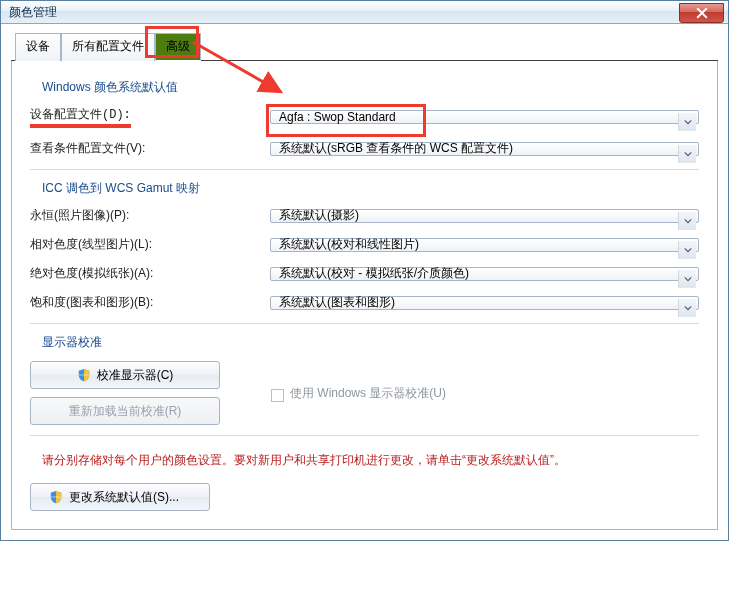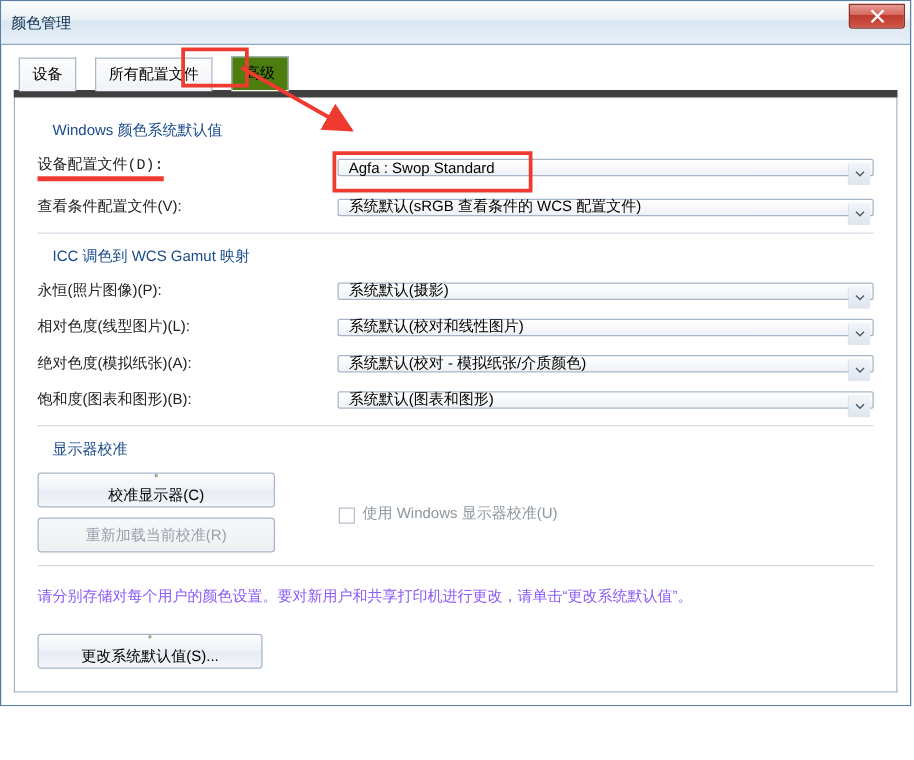--- a/index.html
+++ b/index.html
@@ -1,44 +1,44 @@
 <!DOCTYPE html>
 <html><head>
 <meta charset="utf-8">
 <style>
   * { box-sizing: border-box; font-family: "Microsoft YaHei", "Segoe UI", Tahoma, sans-serif; font-size: 12px; }
   body { margin: 0; padding:0; background:#fff; width:731px; }
   .window { border:1px solid #5a7fa0; width:729px; background:#fff; }
-  .titlebar { height:35px; background:linear-gradient(#fdfefe,#e8f0f7 45%,#d8e6f2 46%,#e8f0f7); display:flex; align-items:center; padding:0 0 0 8px; position:relative; border-bottom:1px solid #8ba7c4;}
+  .titlebar { height:23px; background:linear-gradient(#fdfefe,#e8f0f7 45%,#d8e6f2 46%,#e8f0f7); display:flex; align-items:center; padding:0 0 0 8px; position:relative; border-bottom:1px solid #8ba7c4;}
   .titlebar-text { color:#0b2a4a; }
   .close-btn { position:absolute; right:4px; top:2px; width:45px; height:20px; background:linear-gradient(#e49a92,#d6675c 45%,#c03b2f 46%,#d05548); border:1px solid #8a3028; border-radius:0 0 3px 3px; display:flex; align-items:center; justify-content:center; color:#fff; font-weight:bold;}
   .close-btn svg { width:12px; height:12px; }
   .body { padding:8px 10px 10px 10px; position:relative; }
-  .tabs { display:flex; align-items:flex-end; border-bottom:6px solid #404040; padding-left:4px; position:relative;gap:15px;}
+  .tabs { display:flex; border-bottom:1px solid #404040; padding-left:4px; position:relative;}
   .tab { padding:4px 10px 5px 10px; border:1px solid #a9b8c8; border-bottom:none; background:linear-gradient(#fdfdfd,#f0f3f7); margin-right:0px; position:relative; top:1px; cursor:pointer;}
   .tab.active { background:#4d7c0f; border-bottom:1px solid #fff; }
   .tab-highlight-box { position:absolute; border:3px solid #ef3b2f; pointer-events:none; }
   .content { border:1px solid #a9b8c8; border-top:none; padding:12px 18px 18px 18px; }
   .group-title { color:#1a4b8c; margin:6px 0 10px 12px; }
   .group-sep { border:0; border-top:1px solid #d6dce4; margin:0 0 10px 0; }
   .row { display:flex; align-items:center; margin-bottom:12px; }
   .row-label { width:240px; color:#222; }
   .underline-red { border-bottom:4px solid #ef3b2f; padding-bottom:1px; display:inline-block;font-family:Liberation Mono, monospace;}
   .dropdown { flex:1; height:14px; border:1px solid #a7b5c6; border-radius:2px; background:linear-gradient(#ffffff,#eef2f6); display:flex; align-items:center; padding:0 24px 0 8px; position:relative; cursor:pointer;}
   .dropdown .dd-arrow { position:absolute; right:2px; top:2px; width:18px; height:18px; display:flex; align-items:center; justify-content:center; background:linear-gradient(#f2f5f9,#dfe6ee); border-left:1px solid #cfd7e1; border-radius:1px;}
   .dd-arrow svg { width:8px; height:8px; }
   .dropdown-highlight { position:absolute; border:3px solid #ef3b2f; pointer-events:none; }
   .subgroup { margin-left:0; }
   .display-calib-row { display:flex; gap:30px; align-items:center; margin:6px 0 10px 0;}
-  .btn { height:28px; padding:0 18px; border:1px solid #a7b5c6; border-radius:3px; background:linear-gradient(#fdfdfe,#eef2f7 48%,#e6ecf3 52%,#f3f6fa); display:inline-flex; align-items:center; gap:6px; cursor:pointer;flex-direction:column;}
+  .btn { height:28px; padding:0 18px; border:1px solid #a7b5c6; border-radius:3px; background:linear-gradient(#fdfdfe,#eef2f7 48%,#e6ecf3 52%,#f3f6fa); display:inline-flex; align-items:center; gap:6px; cursor:pointer;}
   .btn.disabled { color:#9aa2ac; background:linear-gradient(#f7f8fa,#eef0f3); cursor:default;}
   .btn.wide { min-width:190px; justify-content:center;}
   .checkbox-row { display:flex; align-items:flex-end; gap:6px; color:#8f979f;margin-left:21px;}
   .checkbox-box { width:13px; height:13px; border:1px solid #b6c0cc; background:#fff;}
-  .info-line { margin:16px 0 14px 0; color:#8b5cf6;}
+  .info-line { margin:16px 0 14px 12px; color:#b91c1c;}
   .shield-icon { width:14px; height:14px; display:inline-block;}
   
   .anno-arrow { position:absolute; pointer-events:none; }
 </style>
 </head>
 <body>
 
 <div class="window">
   <div class="titlebar">
     <span class="titlebar-text">颜色管理</span>

